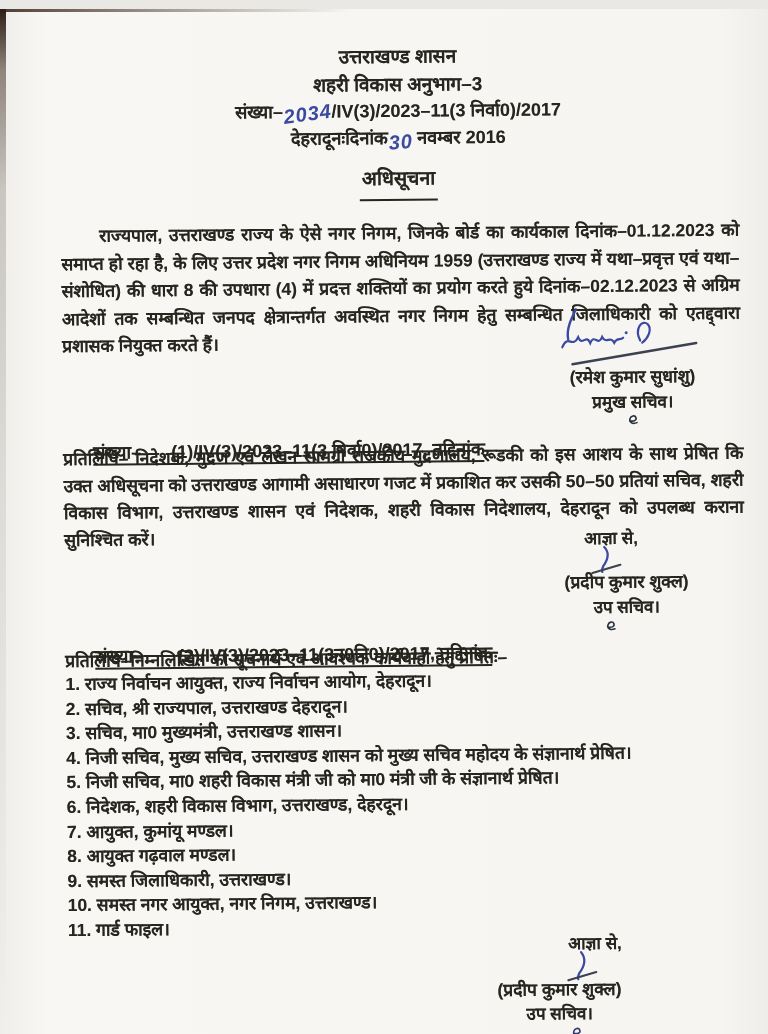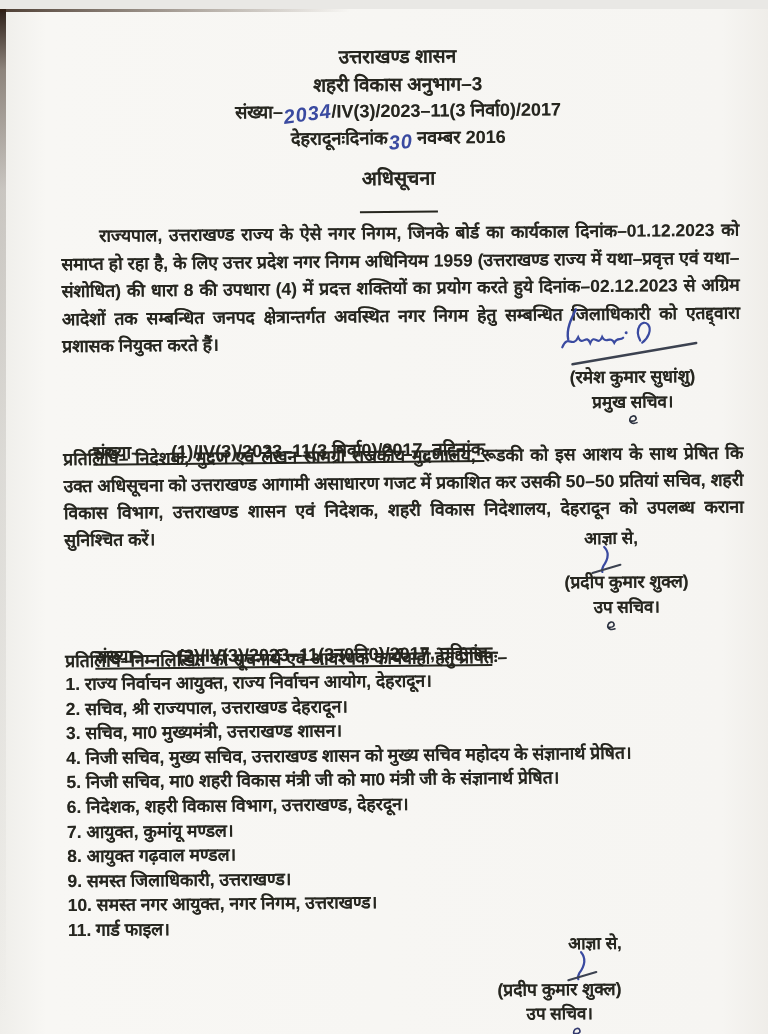--- a/index.html
+++ b/index.html
@@ -36,21 +36,21 @@
   .abs{position:absolute;}
   .hdr{left:34px;width:736px;text-align:center;font-weight:700;font-size:19px;}
   .hand{
     display:inline-block;color:var(--blue-ink);
     font-size:20px;font-weight:600;font-style:italic;
     transform:rotate(-7deg) translateY(3px);
     letter-spacing:1px;text-shadow:none;
   }
   .hand-date{transform:rotate(-4deg) translateY(5px);}
   .title-underline{
-    display:inline-block;border-bottom:2px solid var(--ink);padding:0 2px 20px 2px;
+    display:inline-block;border-bottom:2px solid var(--ink);padding:0 2px 8px 2px;
     font-weight:700;font-size:19.5px;
   }
   .para{
     font-size:17.5px;font-weight:600;line-height:27.5px;
     text-align:justify;
   }
   .para.indent{text-indent:38px;}
   .heading{
     font-weight:700;font-size:18px;white-space:pre;
   }

